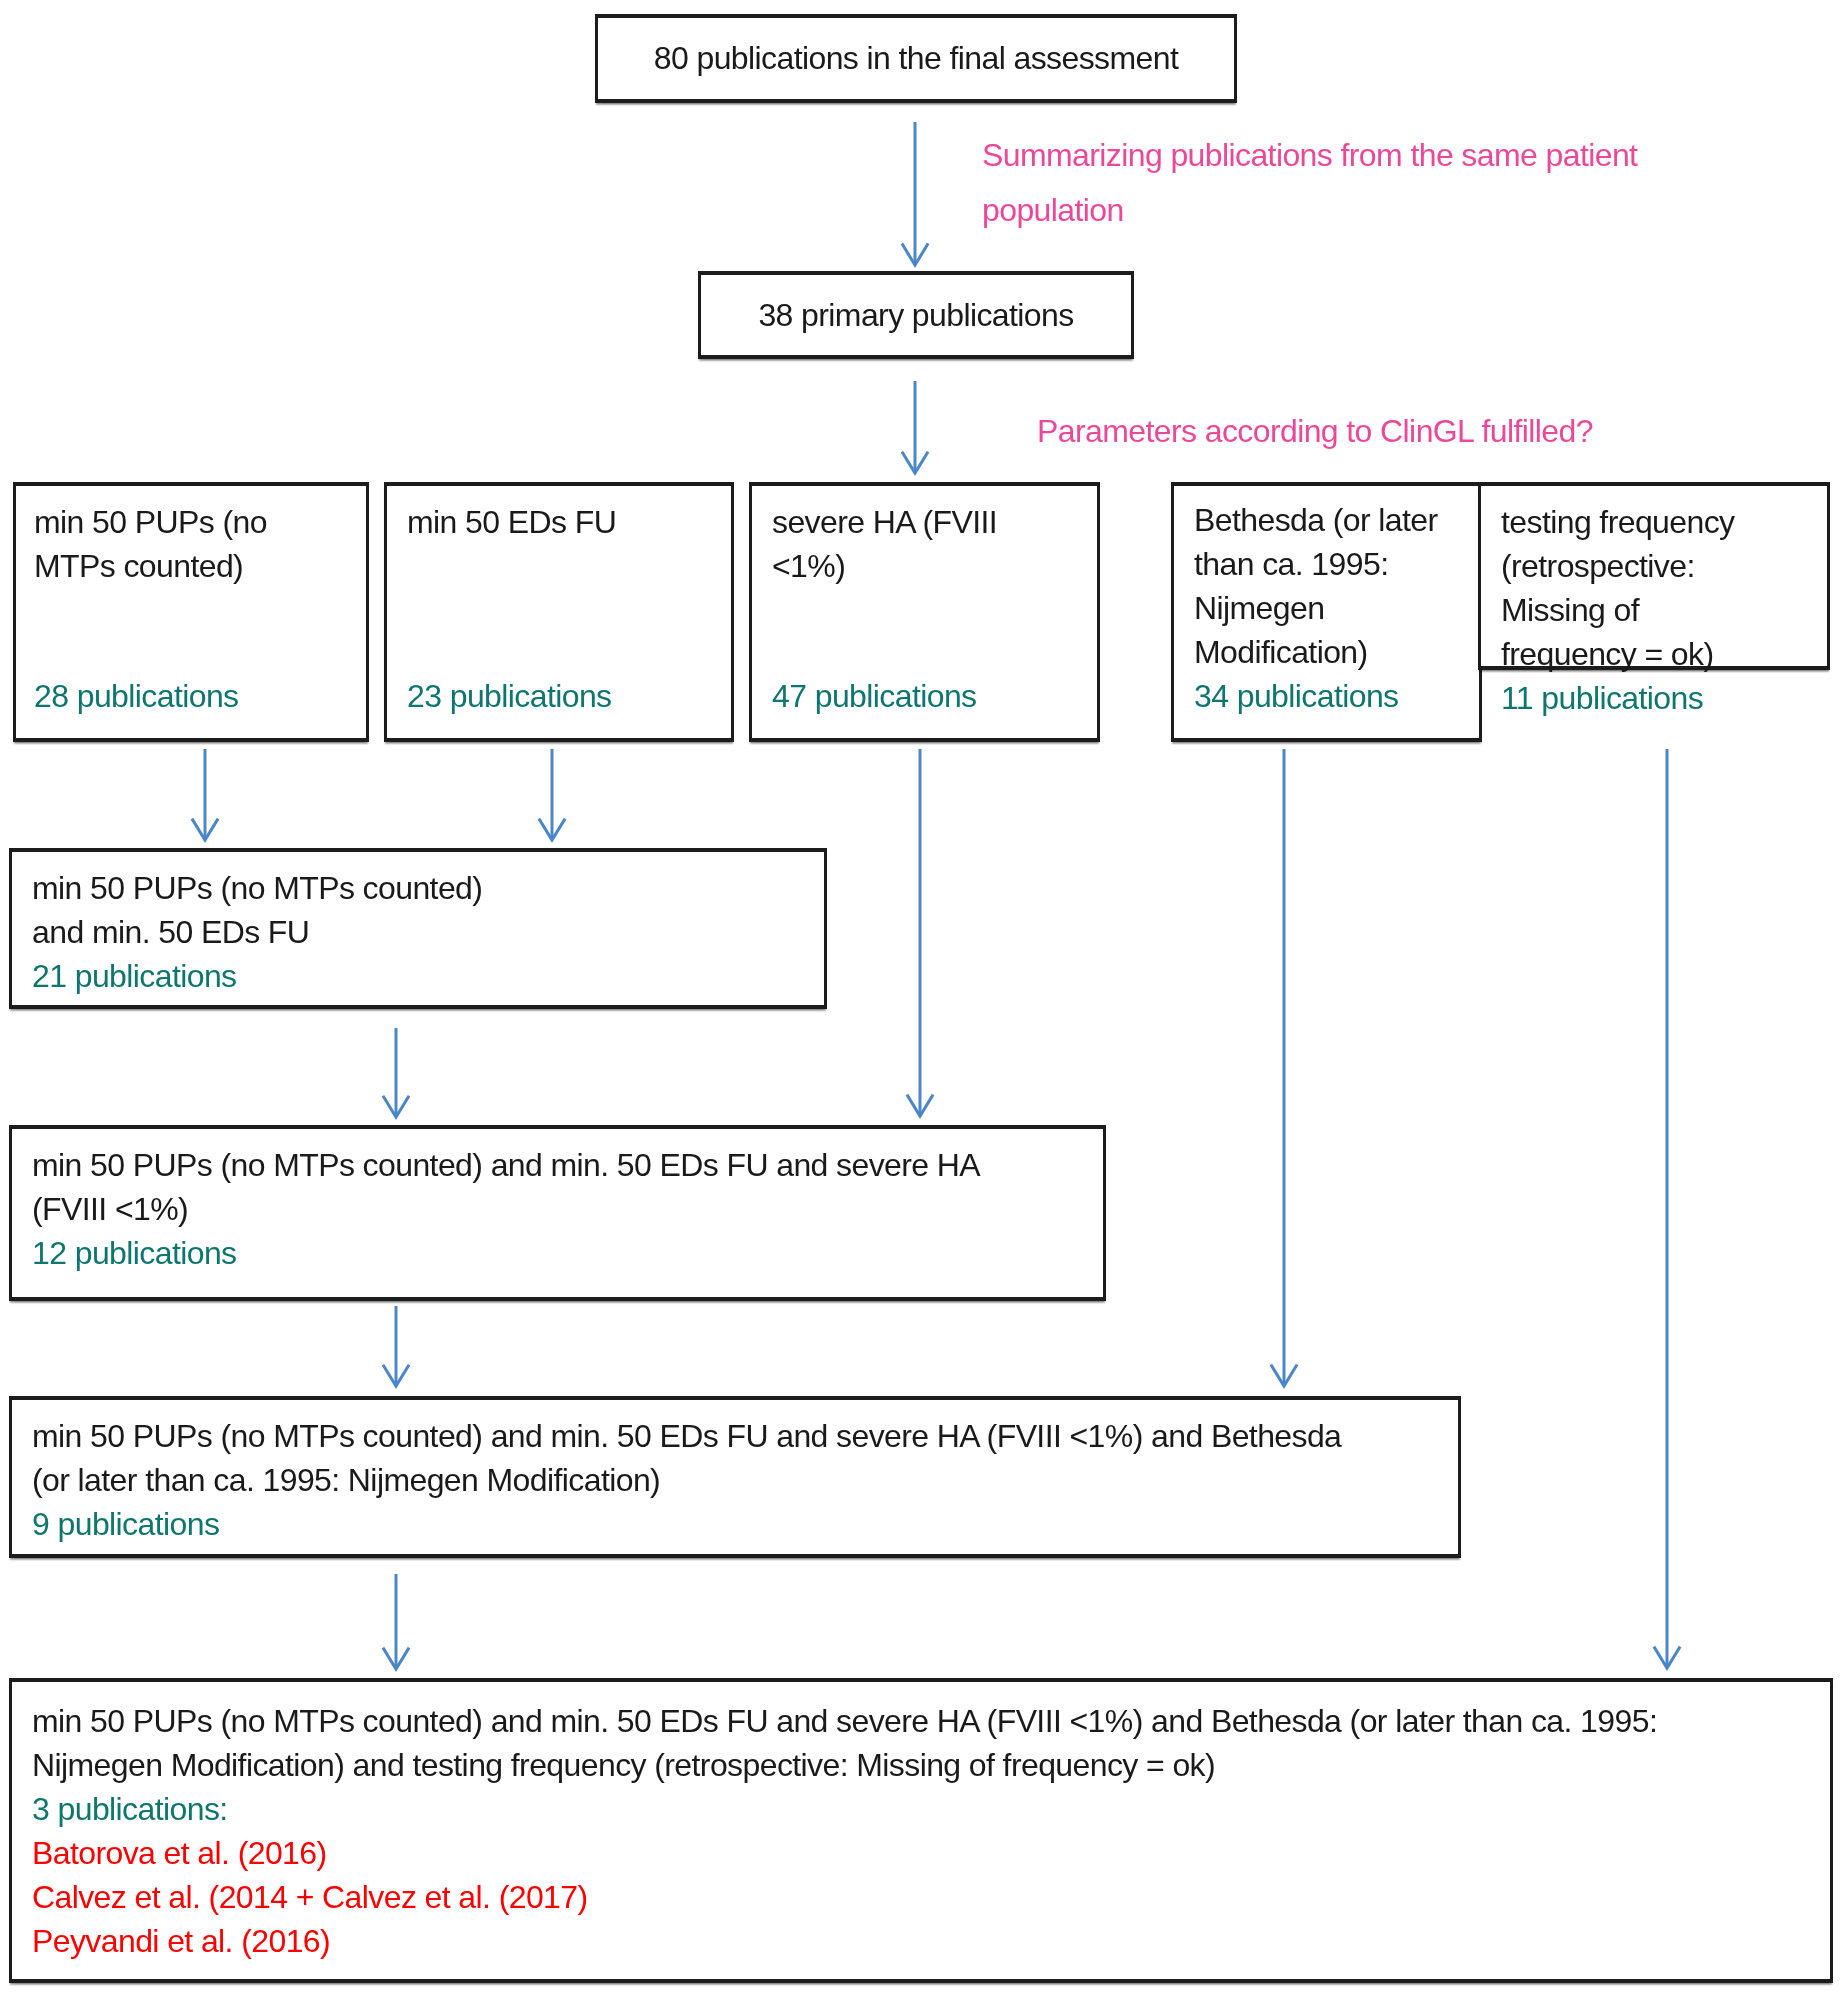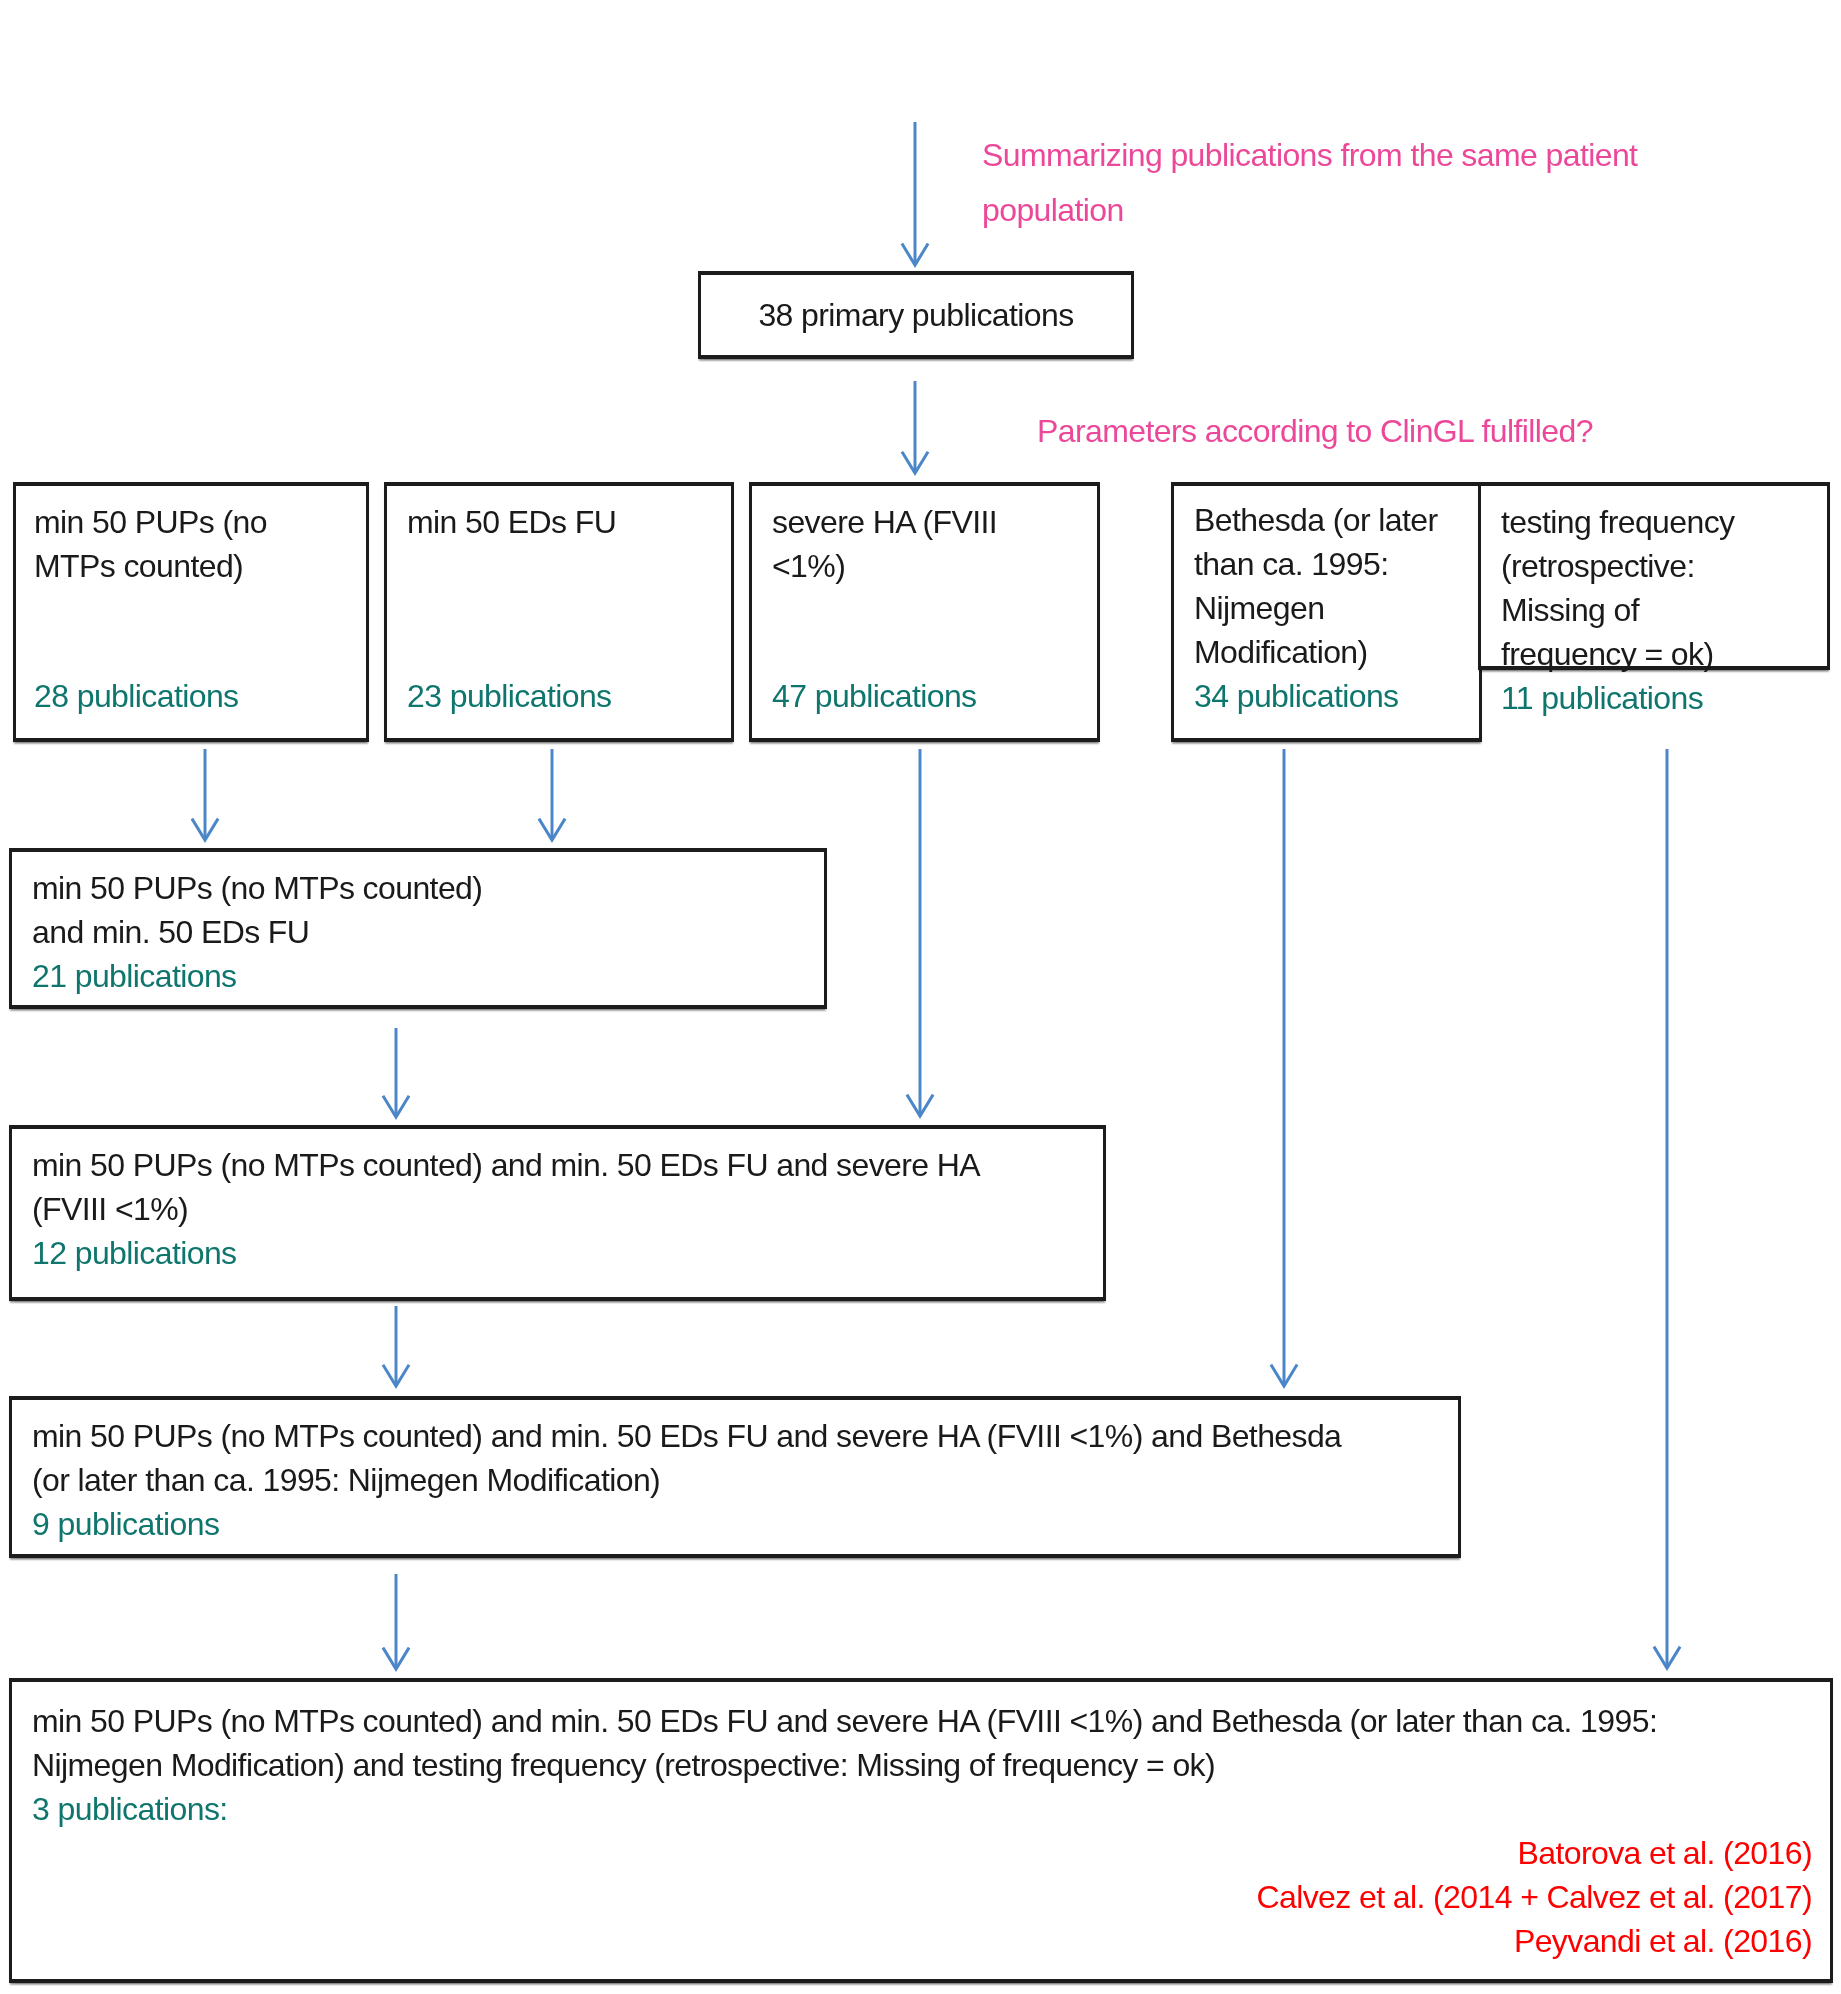--- a/index.html
+++ b/index.html
@@ -38,21 +38,20 @@
   .count{
     color:#0f766e;
     white-space:pre;
   }
   .count.bottom{
     margin-top:auto;
   }
   .pubs{
     color:#fe0000;
     white-space:pre;
-    text-align:right;
   }
   .note{
     position:absolute;
     font-size:32px;
     letter-spacing:-0.6px;
     line-height:55px;
     white-space:pre;
     color:#ec4899;
   }
   .arrow{
@@ -63,20 +62,23 @@
     stroke:#4a86c8;
     stroke-width:5;
     fill:none;
   }
 </style>
 </head>
 <body>
 
 <div class="stage">
 
+  <div class="box center" style="left:595px;top:13.7px;width:642px;height:89px;">
+    <div class="criteria">80 publications in the final assessment</div>
+  </div>
 
   <svg class="arrow" style="left:897px;top:122px;" width="36" height="146" viewBox="0 0 60 245">
     <line x1="30" y1="0" x2="30" y2="240"></line>
     <polyline points="8,204 30,240 52,204"></polyline>
   </svg>
 
   <div class="note" style="left:982px;top:128px;">Summarizing publications from the same patient
 population</div>
 
   <div class="box center" style="left:698px;top:271px;width:436px;height:88px;">

